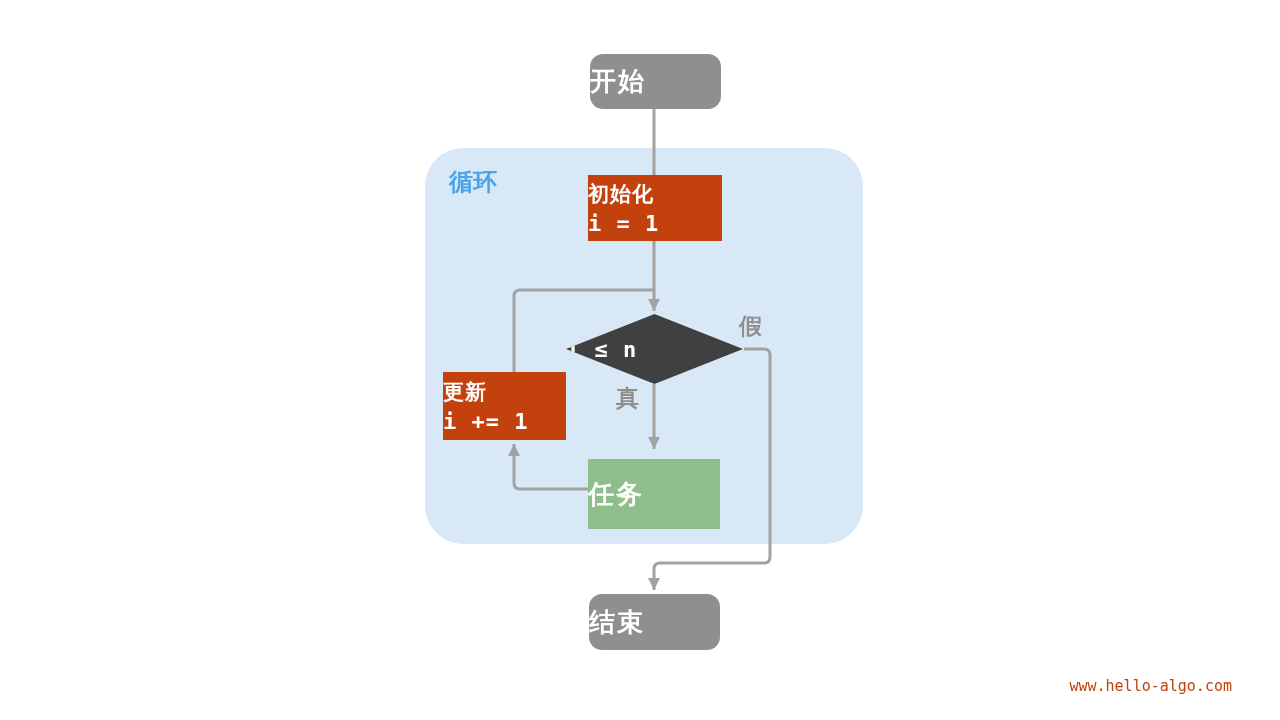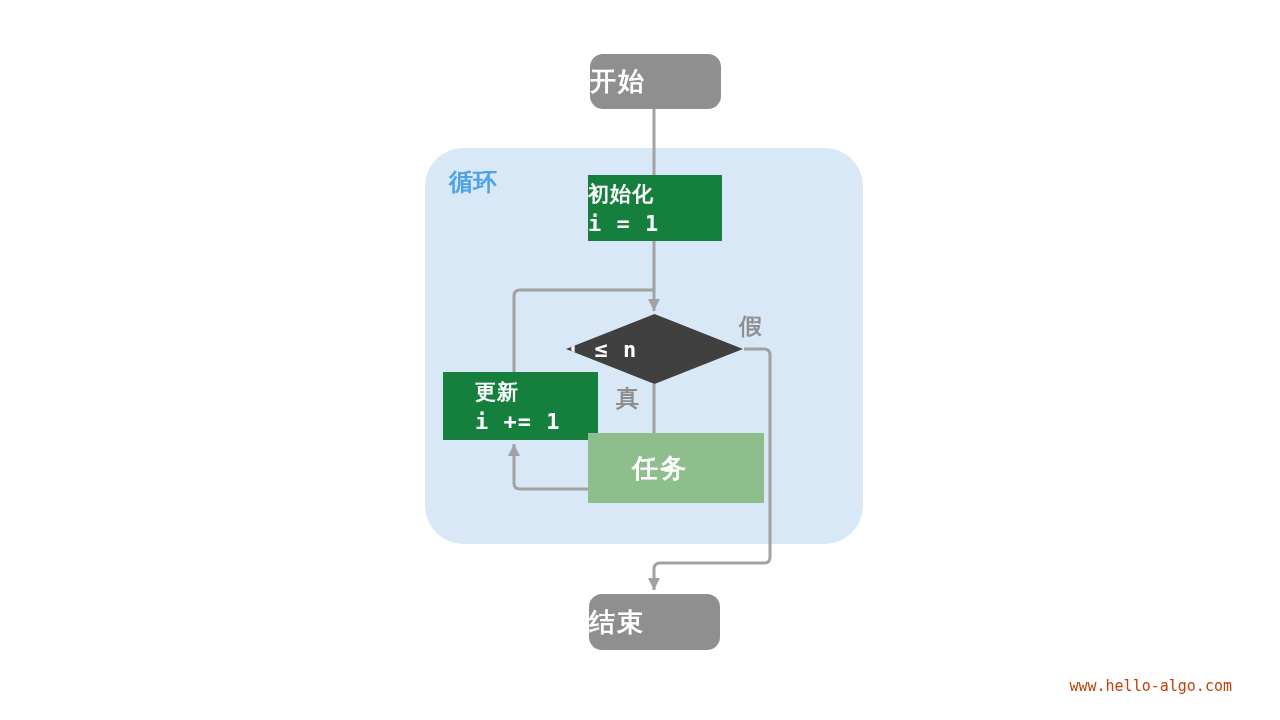--- a/index.html
+++ b/index.html
@@ -56,27 +56,26 @@
     font-size: 22px;
     letter-spacing: 1px;
     margin-top: 3px;
   }
   .terminal {
     background: #8f8f8f;
     border-radius: 13px;
   }
   .node-start { left: 590px; top: 54px;  width: 131px; height: 55px; }
   .node-end   { left: 589px; top: 594px; width: 131px; height: 56px; }
-  .process { background: #15803d; }
+  .process { background: #c2410c; }
   .node-init   { left: 588px; top: 175px; width: 134px; height: 66px; }
-  .node-update { left: 443px; top: 372px; width: 123px; height: 68px; padding-left: 32px; }
+  .node-update { left: 443px; top: 372px; width: 123px; height: 68px; }
   .node-task {
-    left: 588px; top: 433px; width: 132px; height: 70px;
+    left: 588px; top: 459px; width: 132px; height: 70px;
     background: #8dbe8c;
-    padding-left: 44px;
   }
   .node-condition {
     left: 566px; top: 314px; width: 177px; height: 70px;
     background: #404040;
     clip-path: polygon(50% 0%, 100% 50%, 50% 100%, 0% 50%);
   }
   .node-condition .code { font-size: 22px; margin-top: 0; }
   .branch-label {
     position: absolute;
     z-index: 4;

